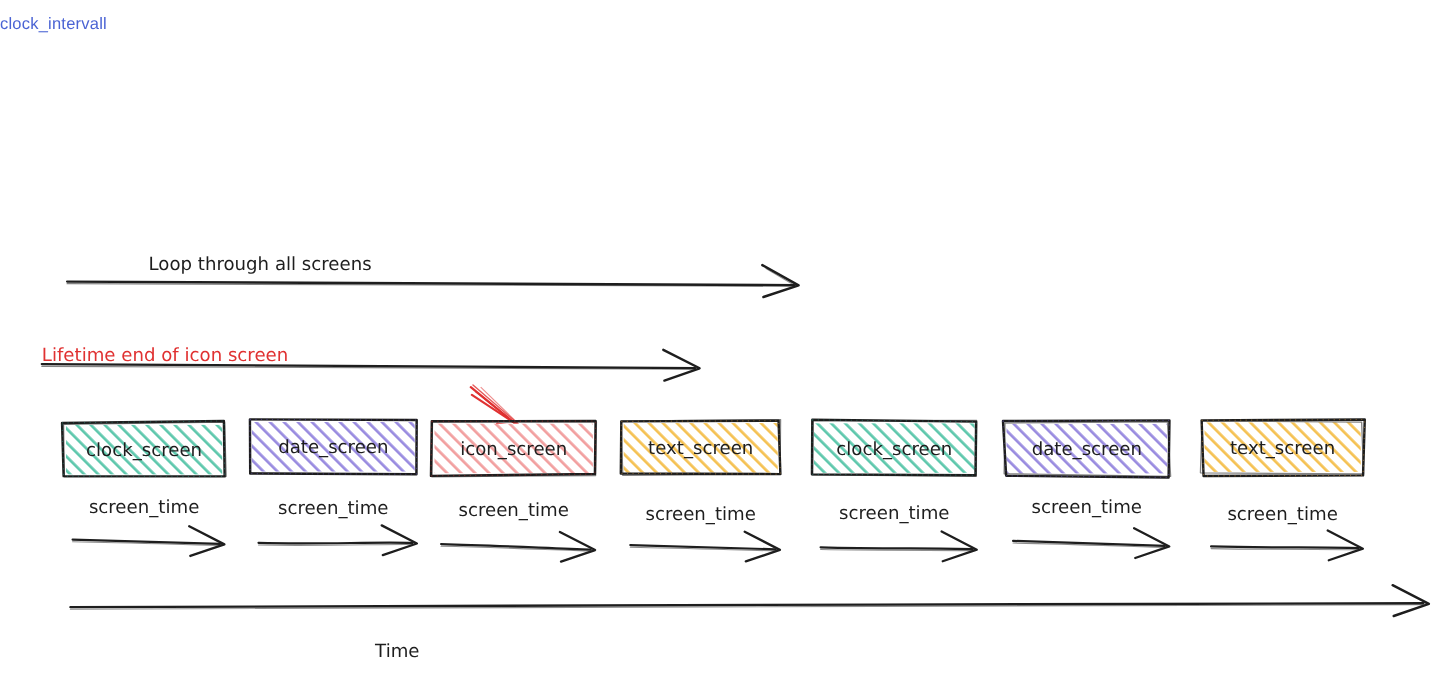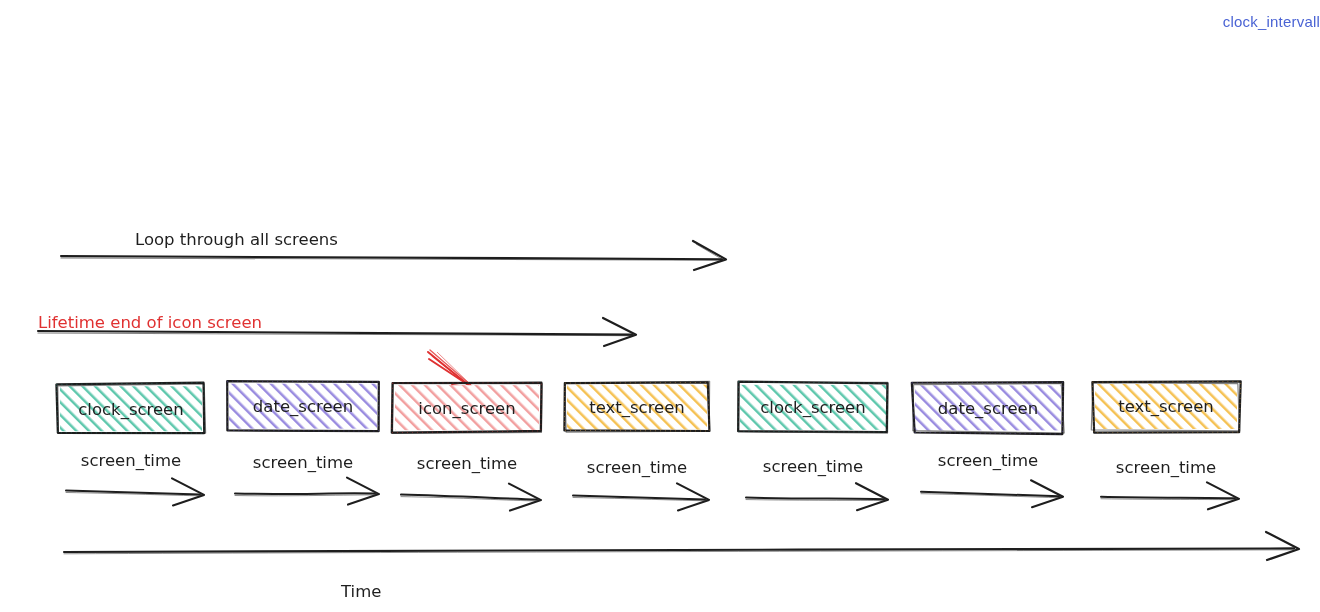--- a/index.html
+++ b/index.html
@@ -19,21 +19,21 @@
     position: absolute;
     inset: 0;
     width: 1320px;
     height: 612px;
   }
   #page-title {
     position: absolute;
     left: 0;
     top: 13px;
     width: 1320px;
-    text-align: right;
+    text-align: left;
     font-family: "Liberation Sans", sans-serif;
     font-size: 15px;
     color: #4a63d4;
     letter-spacing: 0.2px;
     white-space: pre;
   }
   .svg-text {
     font-family: "DejaVu Sans", sans-serif;
     dominant-baseline: alphabetic;
   }

